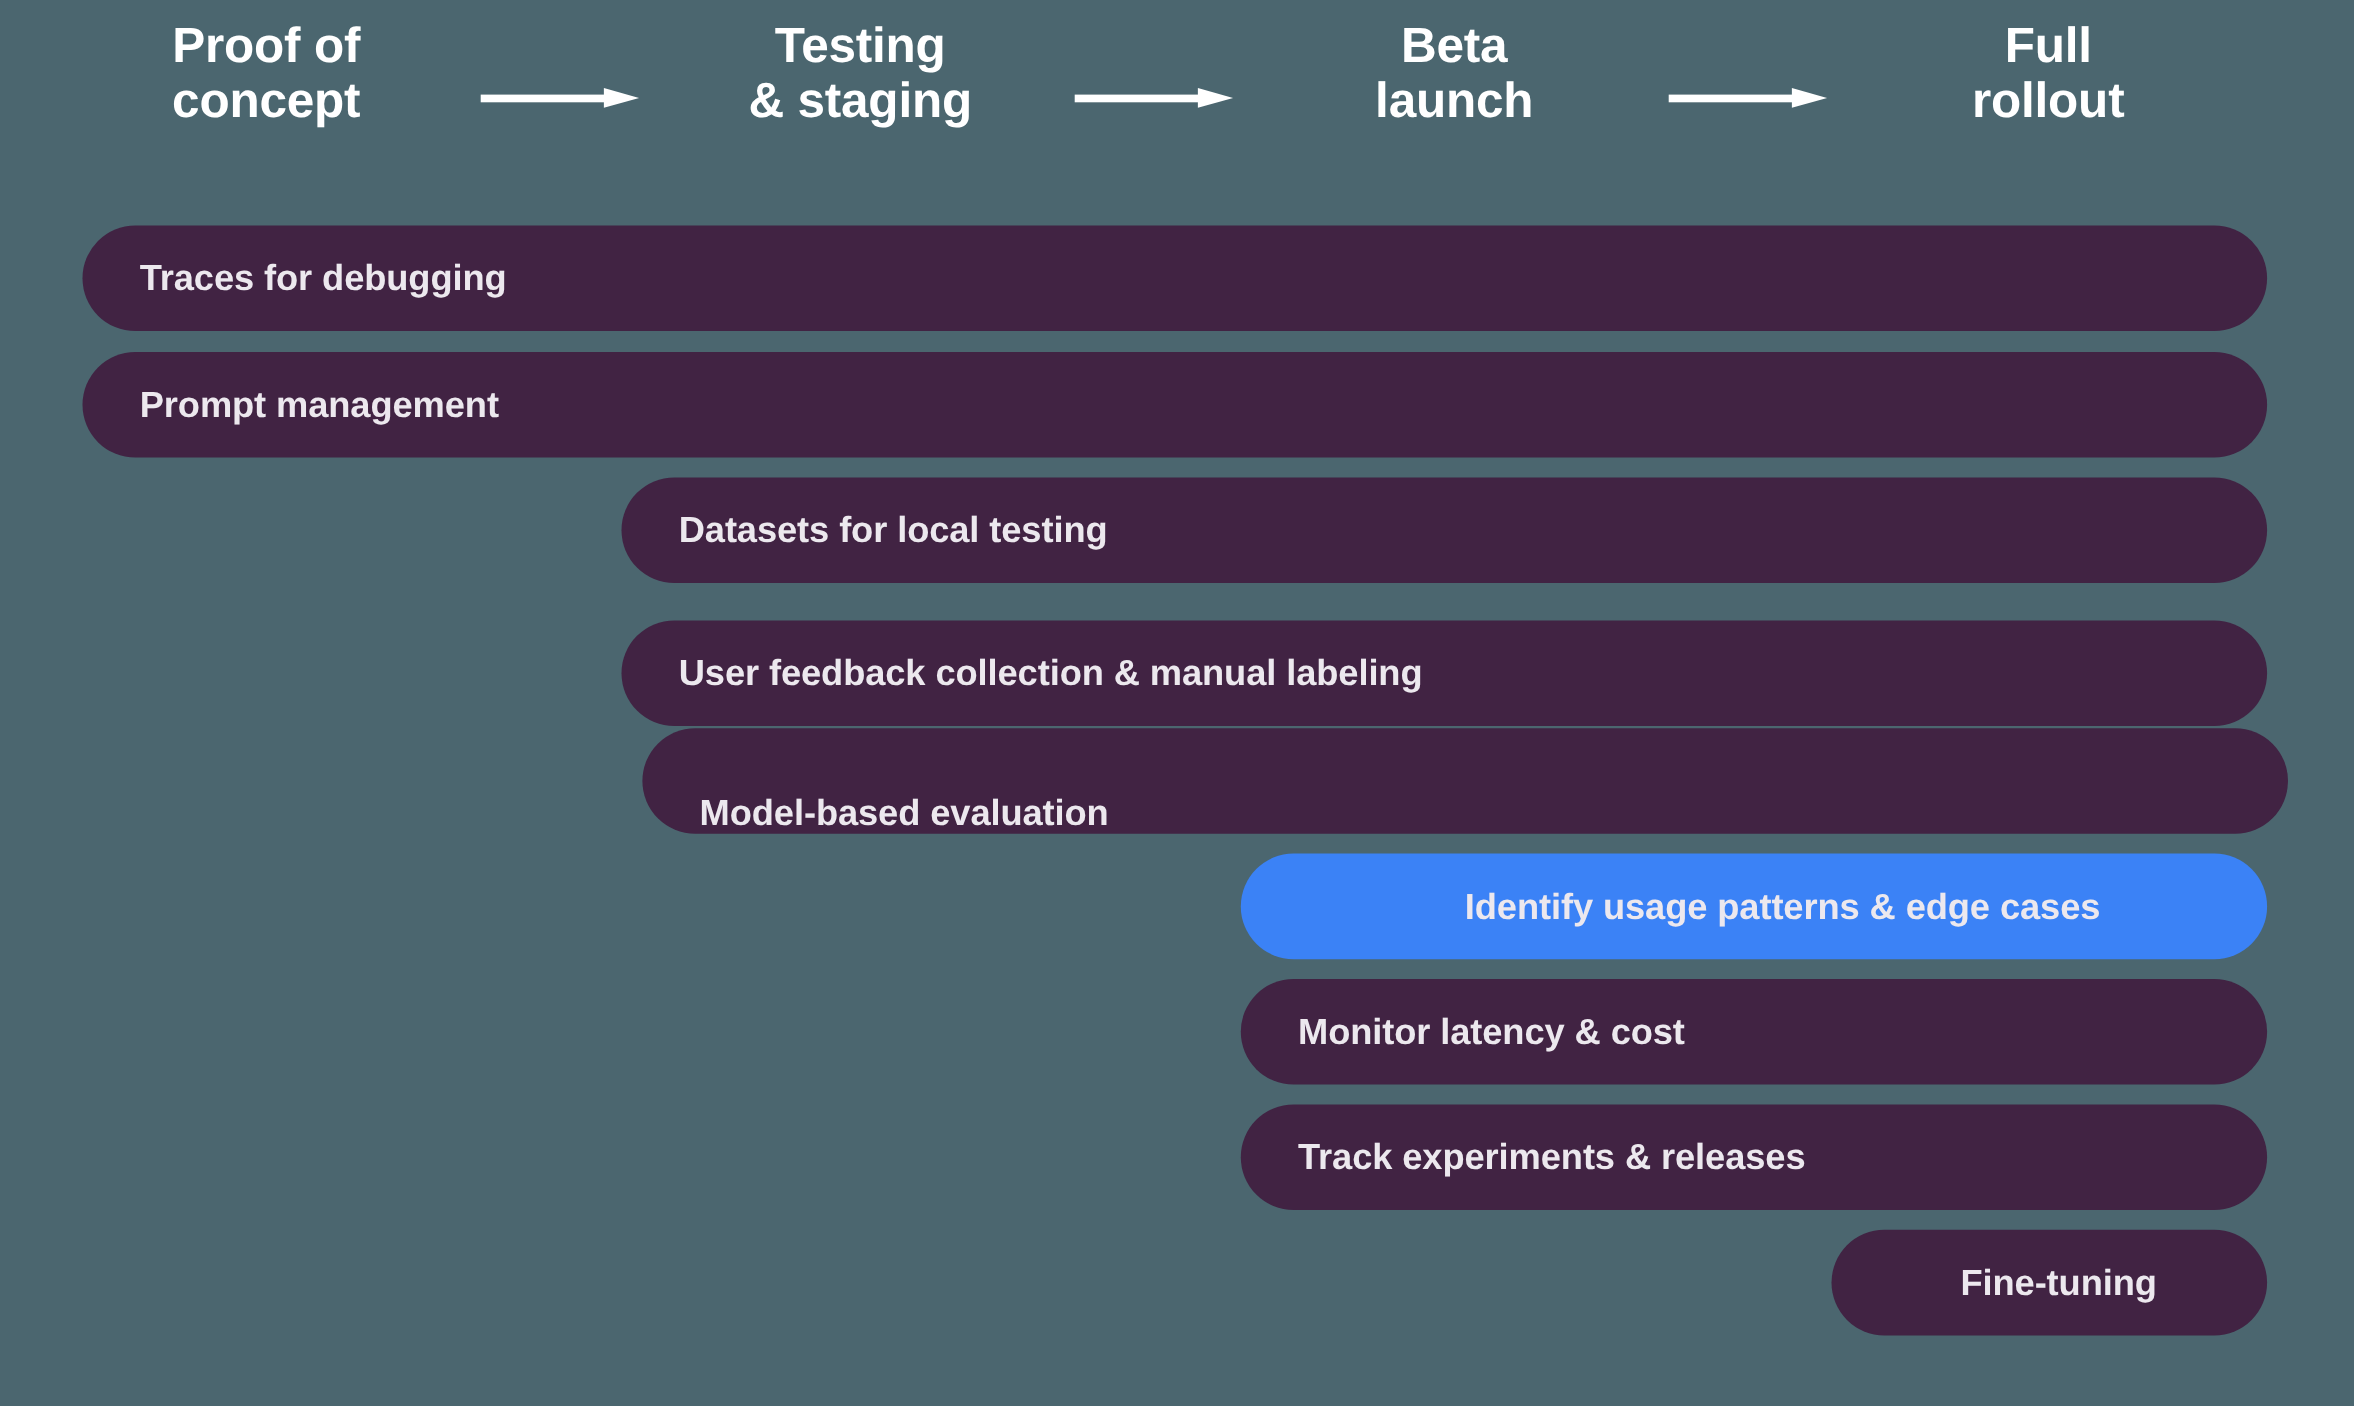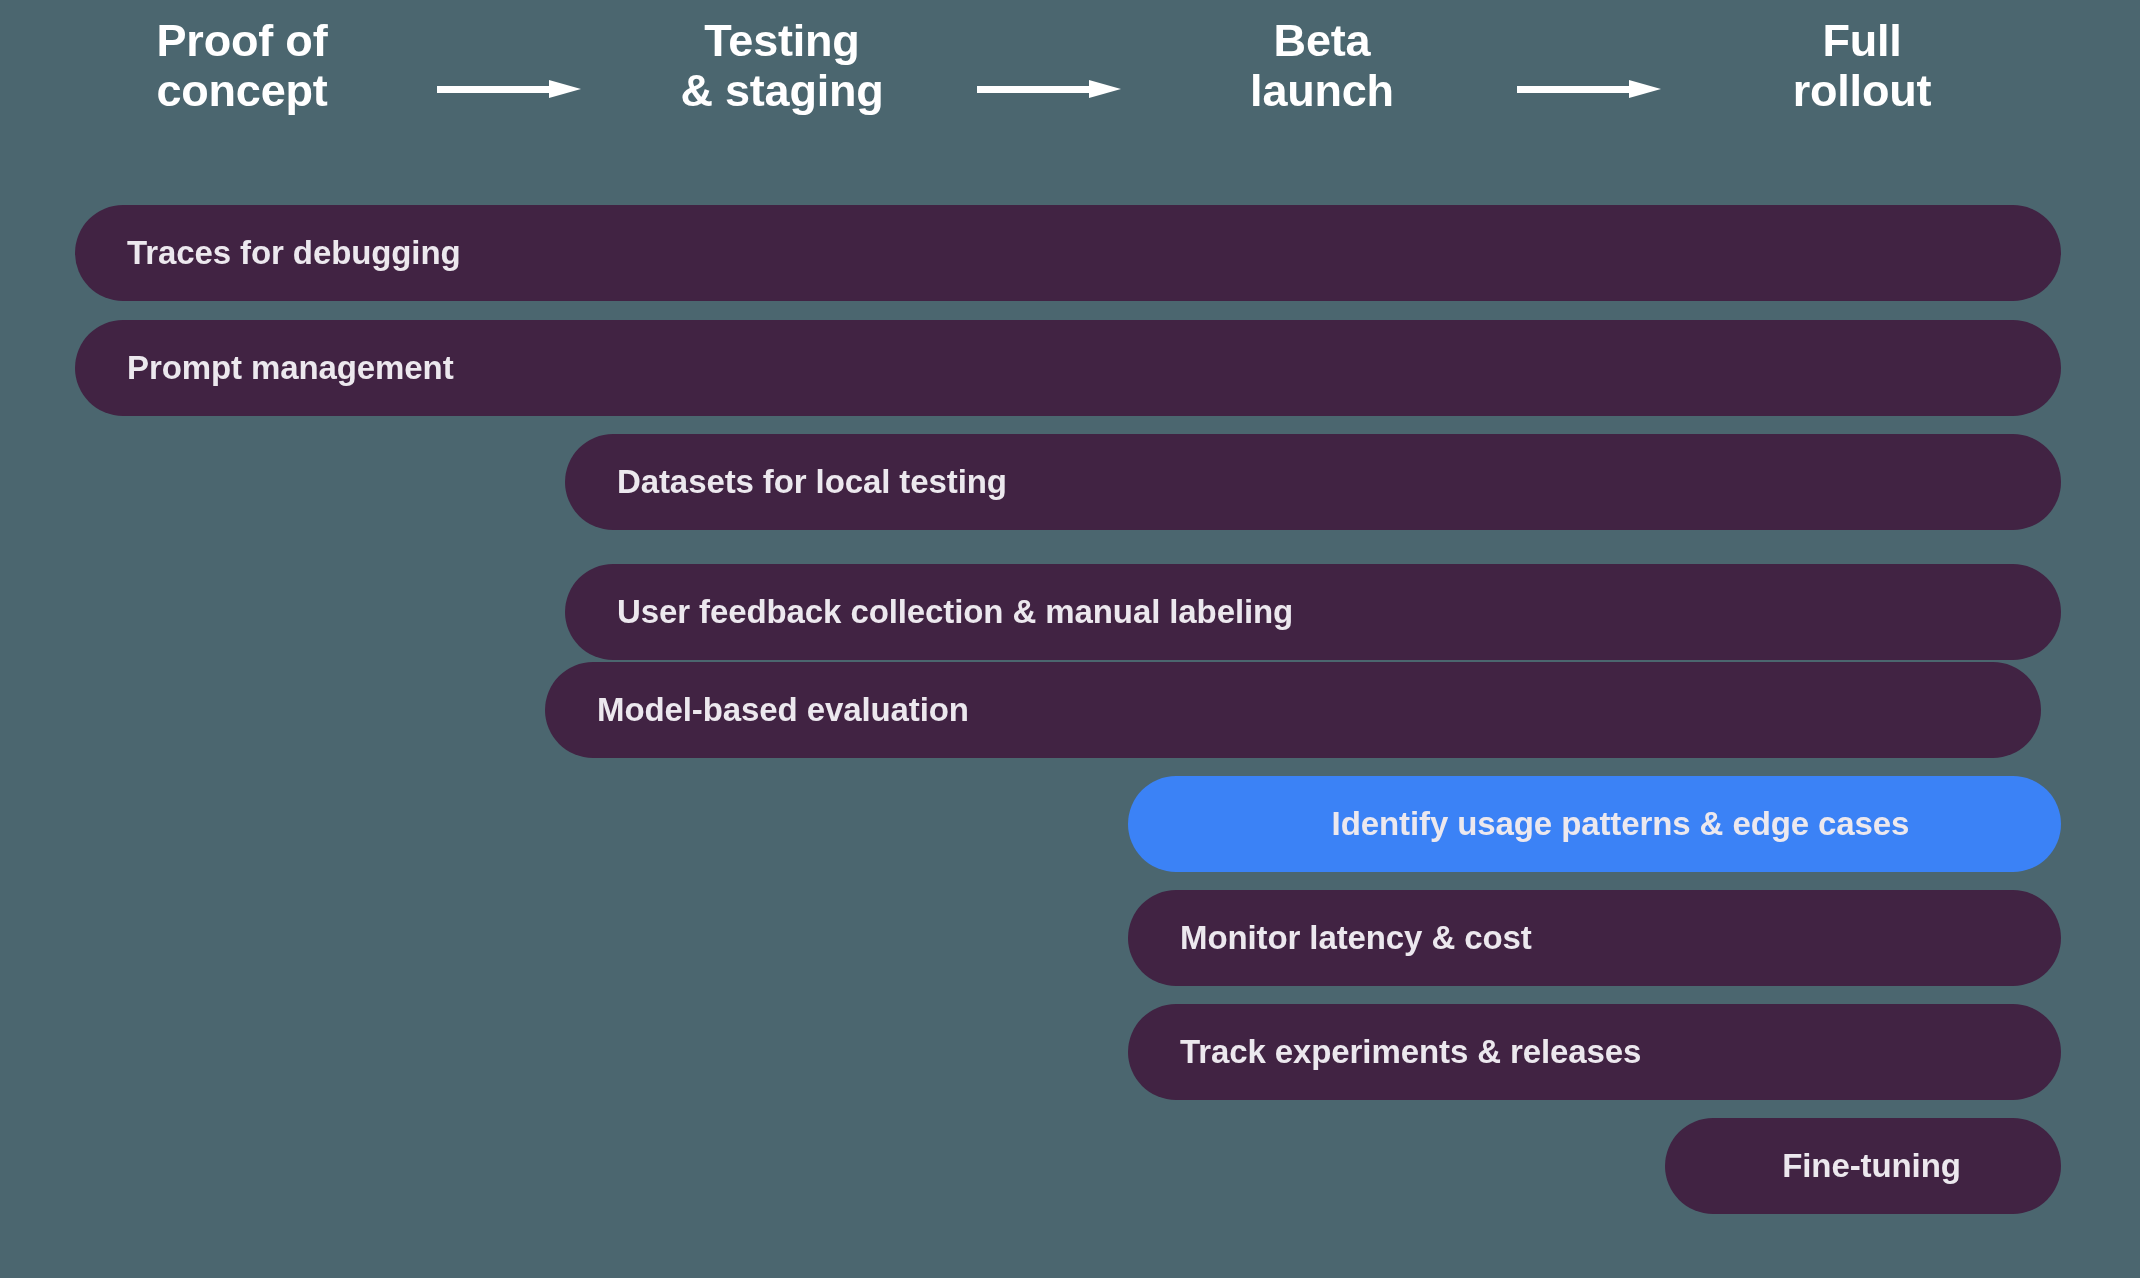--- a/index.html
+++ b/index.html
@@ -137,21 +137,21 @@
       </div>
       <div class="bar" style="left: 75px; width: 1986px; top: 320px; background: rgb(65, 35, 67);">
         <span class="bar-label" style="color: rgb(236, 232, 238);">Prompt management</span>
       </div>
       <div class="bar" style="left: 565px; width: 1496px; top: 434px; background: rgb(65, 35, 67);">
         <span class="bar-label" style="color: rgb(236, 232, 238);">Datasets for local testing</span>
       </div>
       <div class="bar" style="left: 565px; width: 1496px; top: 564px; background: rgb(65, 35, 67);">
         <span class="bar-label" style="color: rgb(236, 232, 238);">User feedback collection &amp; manual labeling</span>
       </div>
-      <div class="bar" style="left: 545px; width: 1496px; top: 662px; background: rgb(65, 35, 67);">
+      <div class="bar" style="left: 584px; width: 1496px; top: 662px; background: rgb(65, 35, 67); align-items: flex-end;">
         <span class="bar-label" style="color: rgb(236, 232, 238);">Model-based evaluation</span>
       </div>
       <div class="bar" style="left: 1128px; width: 933px; top: 776px; background: #3b82f6; justify-content: center;">
         <span class="bar-label" style="color: rgb(236, 232, 238);">Identify usage patterns &amp; edge cases</span>
       </div>
       <div class="bar" style="left: 1128px; width: 933px; top: 890px; background: rgb(65, 35, 67);">
         <span class="bar-label" style="color: rgb(236, 232, 238);">Monitor latency &amp; cost</span>
       </div>
       <div class="bar" style="left: 1128px; width: 933px; top: 1004px; background: rgb(65, 35, 67);">
         <span class="bar-label" style="color: rgb(236, 232, 238);">Track experiments &amp; releases</span>

